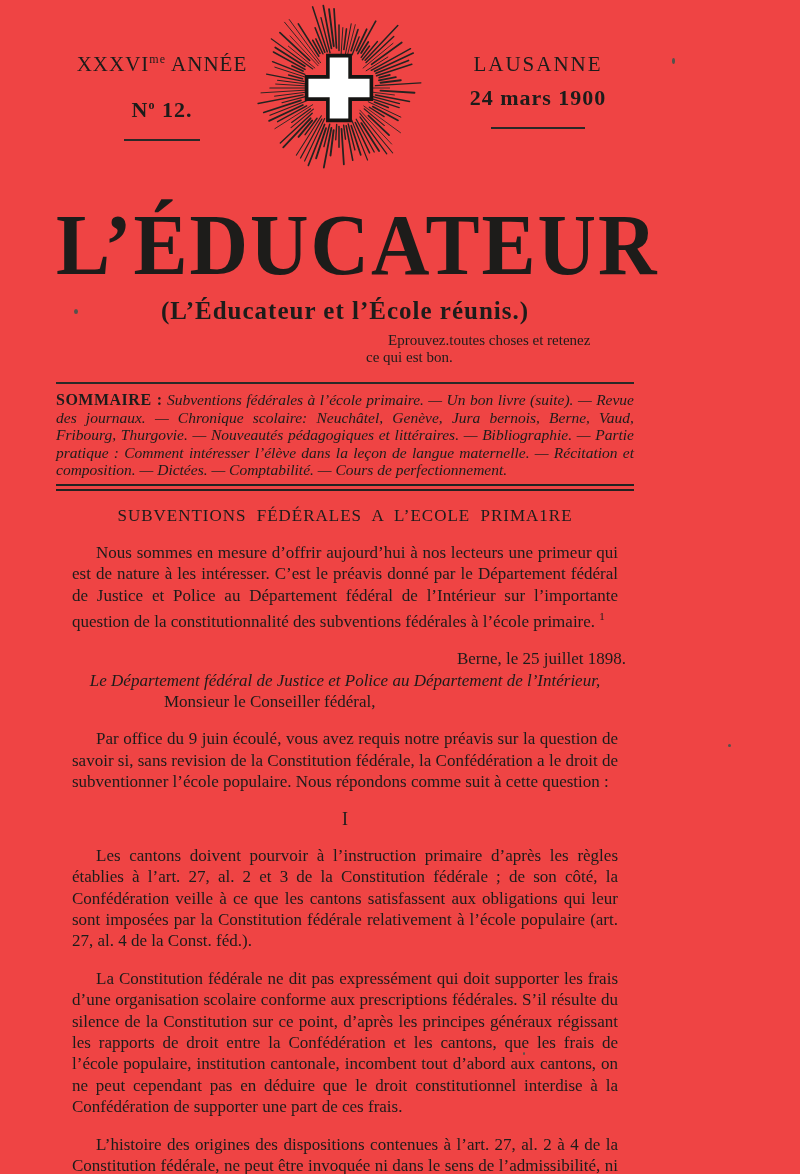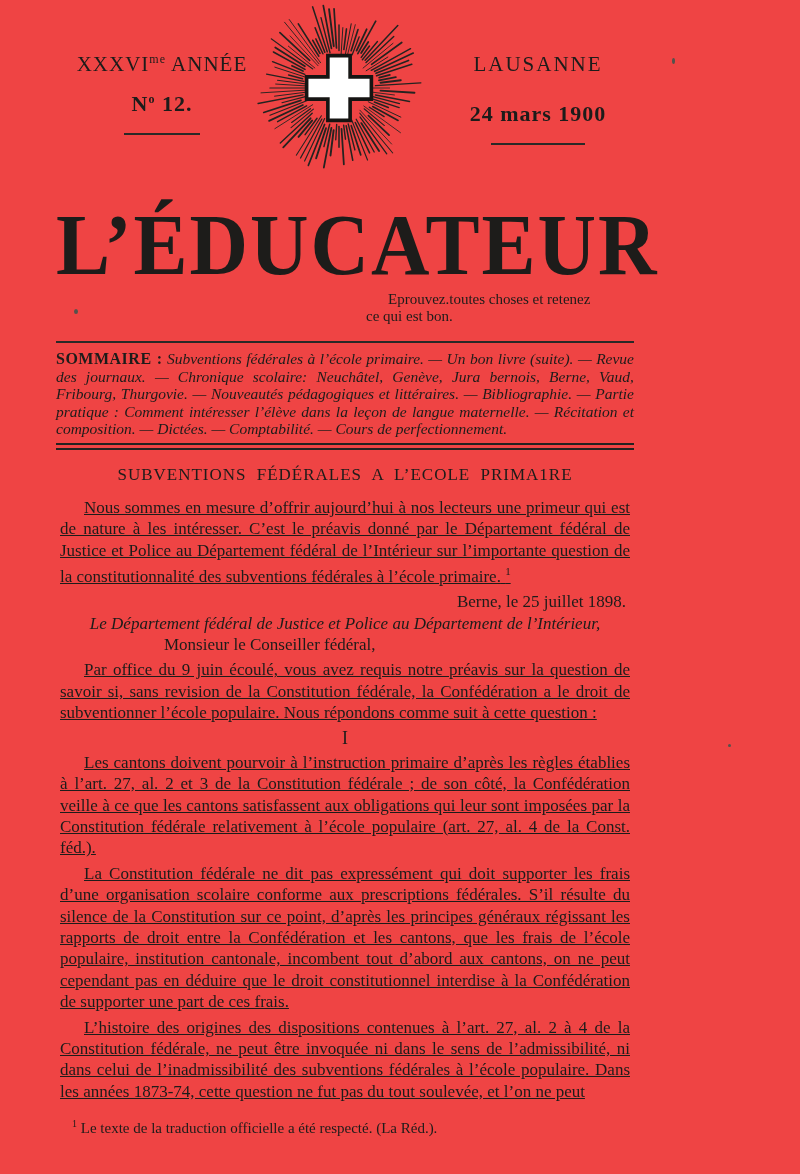--- a/index.html
+++ b/index.html
@@ -13,23 +13,23 @@
     overflow:hidden;
   }
   .col{position:absolute;left:56px;top:0;width:578px;}
 
   
   .masthead-area{position:relative;height:198px;}
   .hdr-left{position:absolute;left:-2px;top:52px;width:216px;text-align:center;}
   .hdr-right{position:absolute;left:382px;top:52px;width:200px;text-align:center;}
   .hdr-year{font-size:21px;letter-spacing:1px;white-space:nowrap;}
   .hdr-year sup,.hdr-no sup{font-size:12px;}
-  .hdr-no{font-size:22px;font-weight:bold;margin-top:14px;letter-spacing:1px;}
+  .hdr-no{font-size:22px;font-weight:bold;margin-top:20px;letter-spacing:1px;}
   .hdr-place{font-size:21px;letter-spacing:2px;}
-  .hdr-date{font-size:22px;font-weight:bold;margin-top:24px;letter-spacing:1px;}
+  .hdr-date{font-size:22px;font-weight:bold;margin-top:8px;letter-spacing:1px;}
   .hdr-rule{height:2px;background:#2a2927;margin:16px auto 0;}
   .hdr-left .hdr-rule{width:76px;}
   .hdr-right .hdr-rule{width:94px;}
   .emblem{position:absolute;left:197px;top:2px;width:172px;height:172px;}
 
   
   .paper-title{
     margin:0;text-align:center;
     font-size:81px;line-height:86px;font-weight:bold;
     letter-spacing:2px;white-space:nowrap;
@@ -52,21 +52,21 @@
     font-size:15.5px;line-height:17.6px;
   }
   .som-label{font-weight:bold;font-style:normal;font-size:16px;letter-spacing:.5px;}
   .som-text{font-style:italic;}
 
   
   .article-title{
     margin:15px 0 12px;text-align:center;font-weight:normal;
     font-size:17px;letter-spacing:1px;word-spacing:5px;
   }
-  .body-p{margin:4px;text-align:justify;text-indent:24px;font-size:17px;line-height:21.4px;text-decoration:underline;}
+  .body-p{margin:16px;text-align:justify;text-indent:24px;font-size:17px;line-height:21.4px;}
   .body-p sup{font-size:11px;}
   .dateline{margin:0;text-align:right;padding-right:8px;font-size:17px;line-height:21.4px;}
   .addr{margin:0;text-align:center;font-style:italic;font-size:17px;line-height:21.4px;}
   .salutation{margin:0;padding-left:108px;font-size:17px;line-height:21.4px;}
   .numeral{text-align:center;font-size:18px;line-height:20px;margin:1px 0;}
   .footnote{margin:13px 0 0;padding-left:16px;font-size:15px;line-height:18px;}
   .footnote sup{font-size:10px;}
 
   
   .speck{position:absolute;background:#55524c;border-radius:50%;}
@@ -194,20 +194,21 @@
       </div>
 
       <div class="hdr-right">
         <div class="hdr-place">LAUSANNE</div>
         <div class="hdr-date">24 mars 1900</div>
         <div class="hdr-rule"></div>
       </div>
     </header>
 
     <h1 class="paper-title">L’ÉDUCATEUR</h1>
+    <div class="paper-subtitle">(L’Éducateur et l’École réunis.)</div>
 
     <div class="motto">
       <div class="motto-l1">Eprouvez.toutes choses et retenez</div>
       <div class="motto-l2">ce qui est bon.</div>
     </div>
 
     <div class="rule-thin"></div>
 
     <p class="sommaire"><span class="som-label">SOMMAIRE :</span> <span class="som-text">Subventions fédérales à l’école primaire. — Un bon livre (suite). — Revue des journaux. — Chronique scolaire: Neuchâtel, Genève, Jura bernois, Berne, Vaud, Fribourg, Thurgovie. — Nouveautés pédagogiques et littéraires. — Bibliographie. — Partie pratique : Comment intéresser l’élève dans la leçon de langue maternelle. — Récitation et composition. — Dictées. — Comptabilité. — Cours de perfectionnement.</span></p>
 

